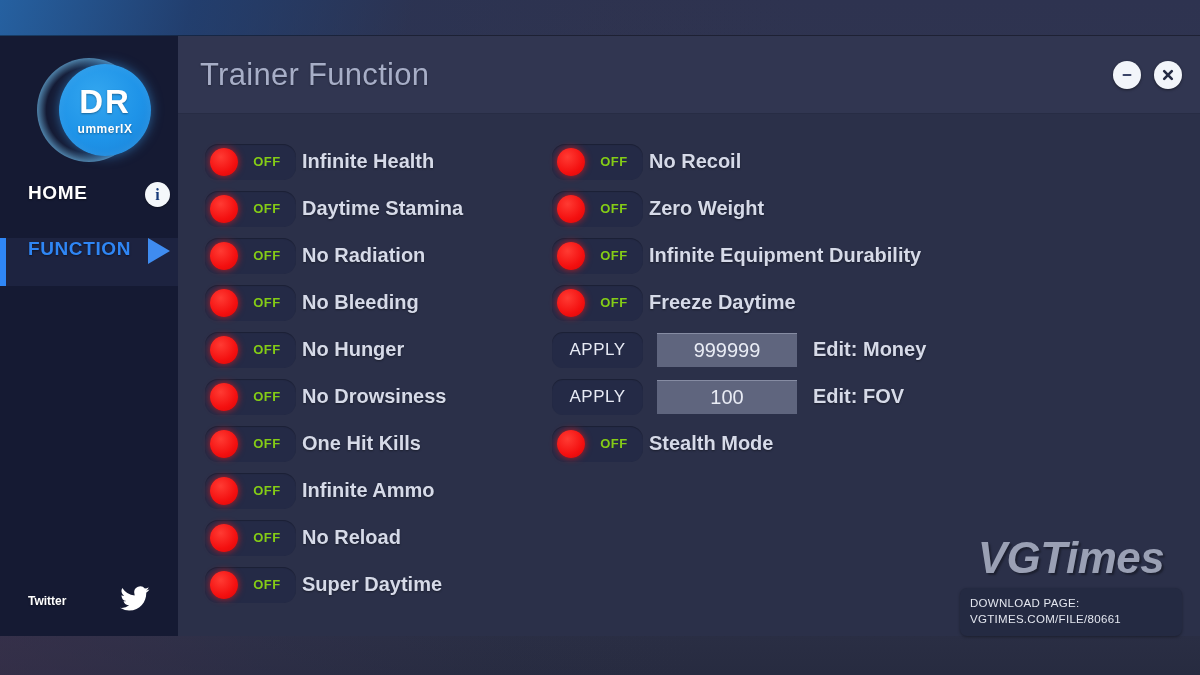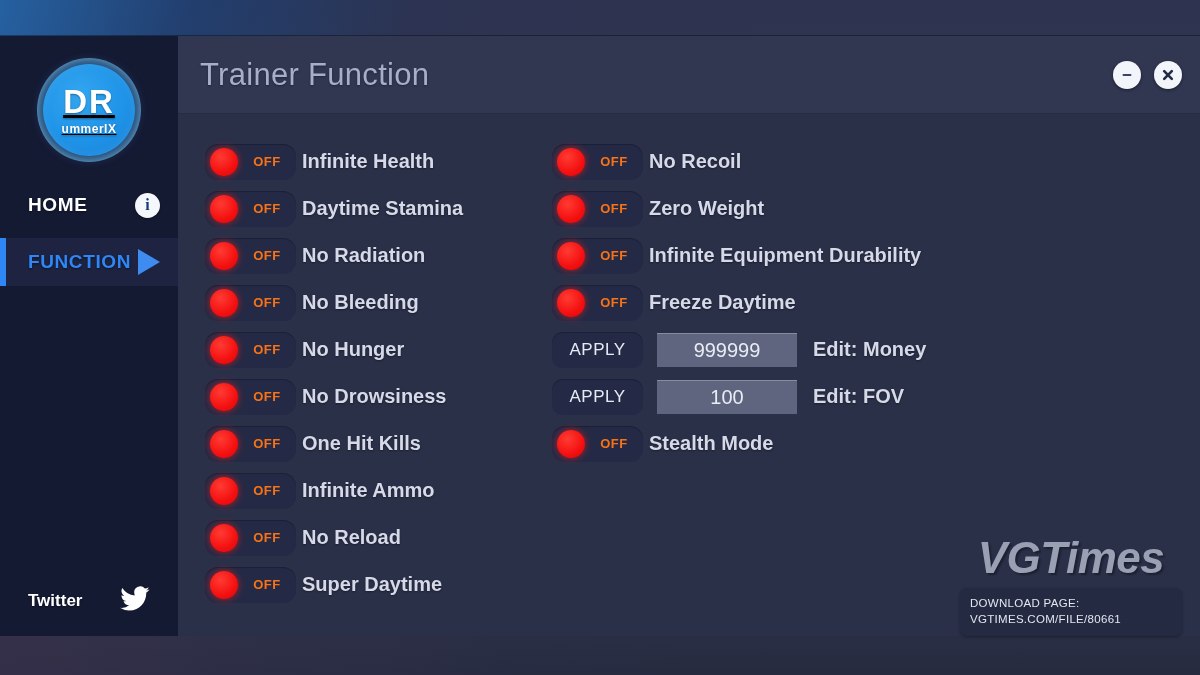--- a/index.html
+++ b/index.html
@@ -66,30 +66,29 @@
     position: relative;
   }
   #logo-ring {
     position: absolute;
     inset: 0;
     border-radius: 50%;
     background: radial-gradient(circle at 50% 50%, rgba(90,190,255,0.0) 58%, rgba(120,205,255,0.55) 70%, rgba(90,180,255,0.0) 86%);
   }
   #logo-circle {
     position: absolute;
-    left: 6px; top: 6px;
+    left: 22px; top: 6px;
     width: 92px; height: 92px;
     border-radius: 50%;
     background: radial-gradient(circle at 40% 34%, #33a6ef 0%, #1e93e8 55%, #1b80d4 100%);
     box-shadow: 0 0 12px rgba(60,160,240,0.55), inset 0 0 10px rgba(255,255,255,0.10);
     display: flex;
     flex-direction: column;
     align-items: center;
     justify-content: center;
-    text-decoration: underline;
   }
   #logo-dr {
     color: #ffffff;
     font-size: 33px;
     font-weight: bold;
     letter-spacing: 2px;
     line-height: 1;
     text-shadow: 0 1px 2px rgba(0,0,0,0.35);
   }
   #logo-sub {
@@ -97,24 +96,24 @@
     font-size: 12px;
     font-weight: bold;
     letter-spacing: 0.5px;
     margin-top: 4px;
     text-shadow: 0 1px 2px rgba(0,0,0,0.35);
   }
 
   .nav-item {
     height: 46px;
     display: flex;
-    align-items: center;
+    align-items: flex-start;
     position: relative;
     padding-left: 28px;
-    padding-right: 18px;
+    padding-right: 8px;
     box-sizing: border-box;
   }
   #nav-home { margin-top: 20px; }
   .nav-label {
     font-size: 19px;
     font-weight: bold;
     letter-spacing: 0.6px;
     color: #ffffff;
     text-shadow: 0 1px 2px rgba(0,0,0,0.45);
   }
@@ -157,21 +156,21 @@
 
   #sidebar-footer {
     margin-top: auto;
     height: 62px;
     display: flex;
     align-items: center;
     padding: 0 28px 8px 28px;
     box-sizing: border-box;
   }
   #twitter-label {
-    font-size: 17px;
+    font-size: 12px;
     font-weight: bold;
     color: #ffffff;
     text-shadow: 0 1px 2px rgba(0,0,0,0.45);
   }
 
   
   #main {
     flex: 1 1 auto;
     position: relative;
     background: #2b3049;
@@ -243,21 +242,21 @@
     background: radial-gradient(circle at 38% 32%, #ff3b33 0%, #f41010 60%, #d80606 100%);
     box-shadow: 0 0 7px rgba(240,25,25,0.75);
     flex: 0 0 28px;
   }
   .toggle-state {
     flex: 1 1 auto;
     text-align: center;
     font-size: 13px;
     font-weight: bold;
     letter-spacing: 0.5px;
-    color: #f97316;
+    color: #84cc16;
   }
   .fn-label {
     margin-left: 6px;
     font-size: 20px;
     font-weight: bold;
     color: #d6dae8;
     text-shadow: 0 1px 2px rgba(0,0,0,0.4);
     white-space: nowrap;
   }
 

